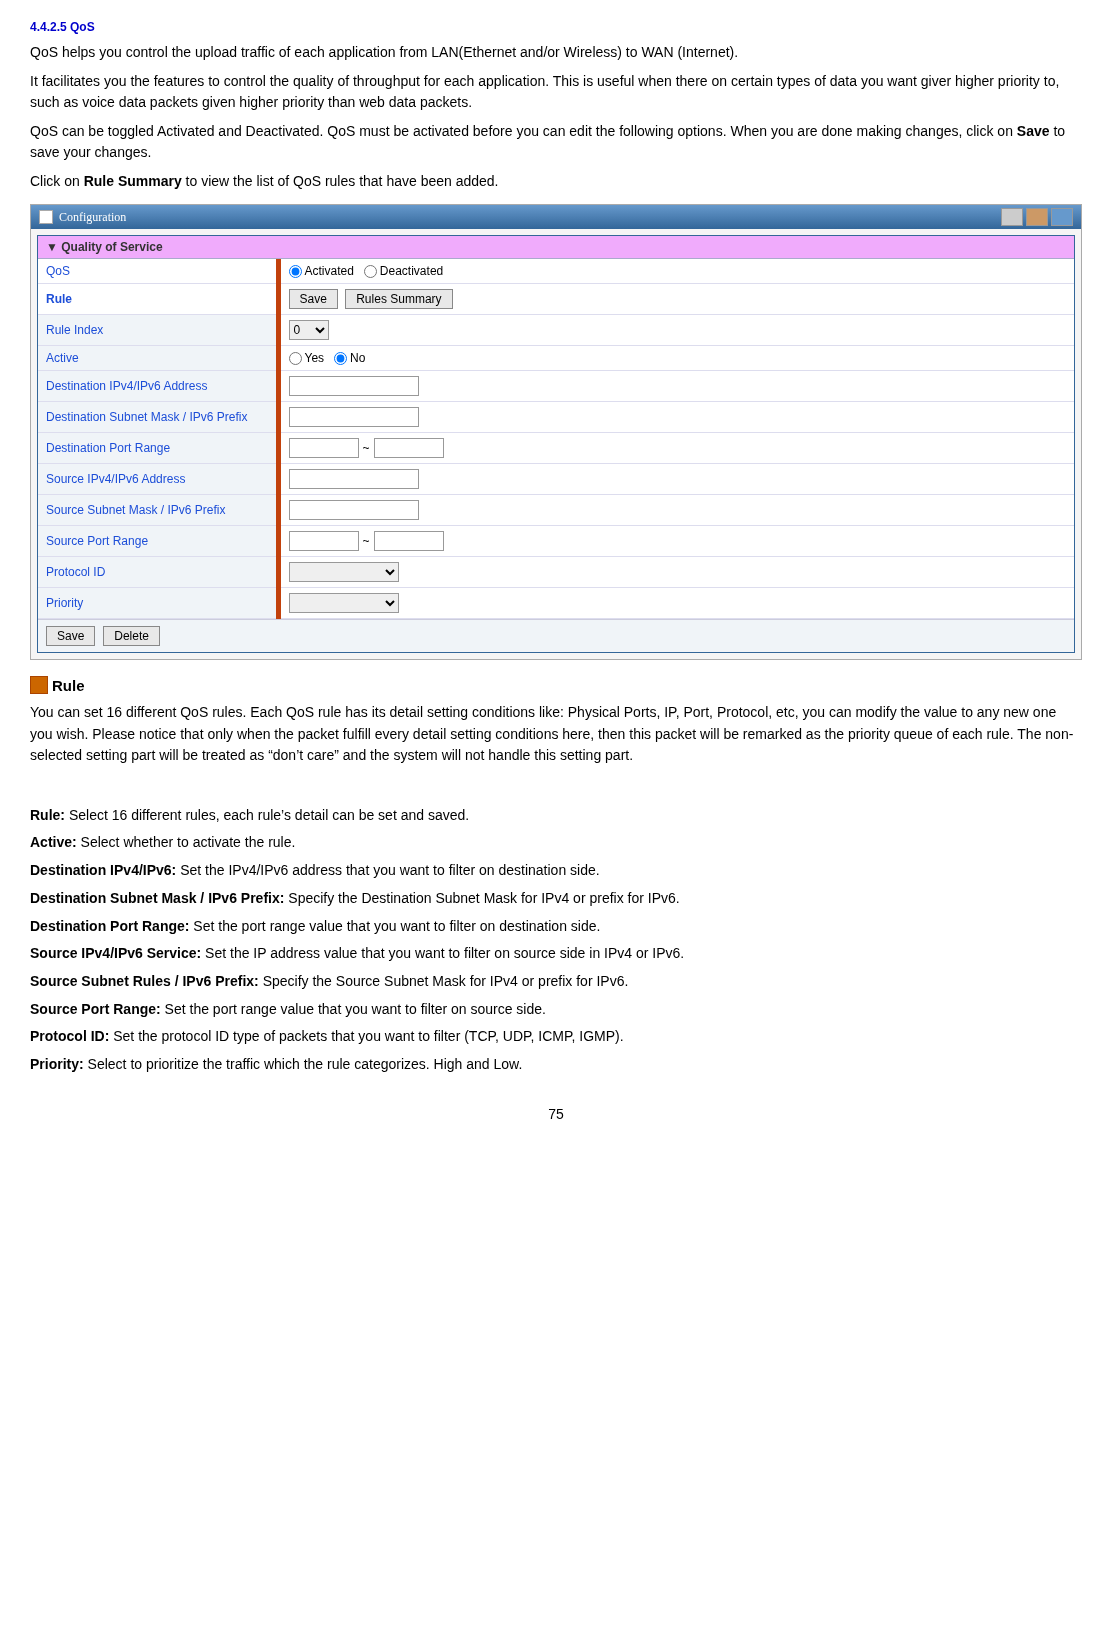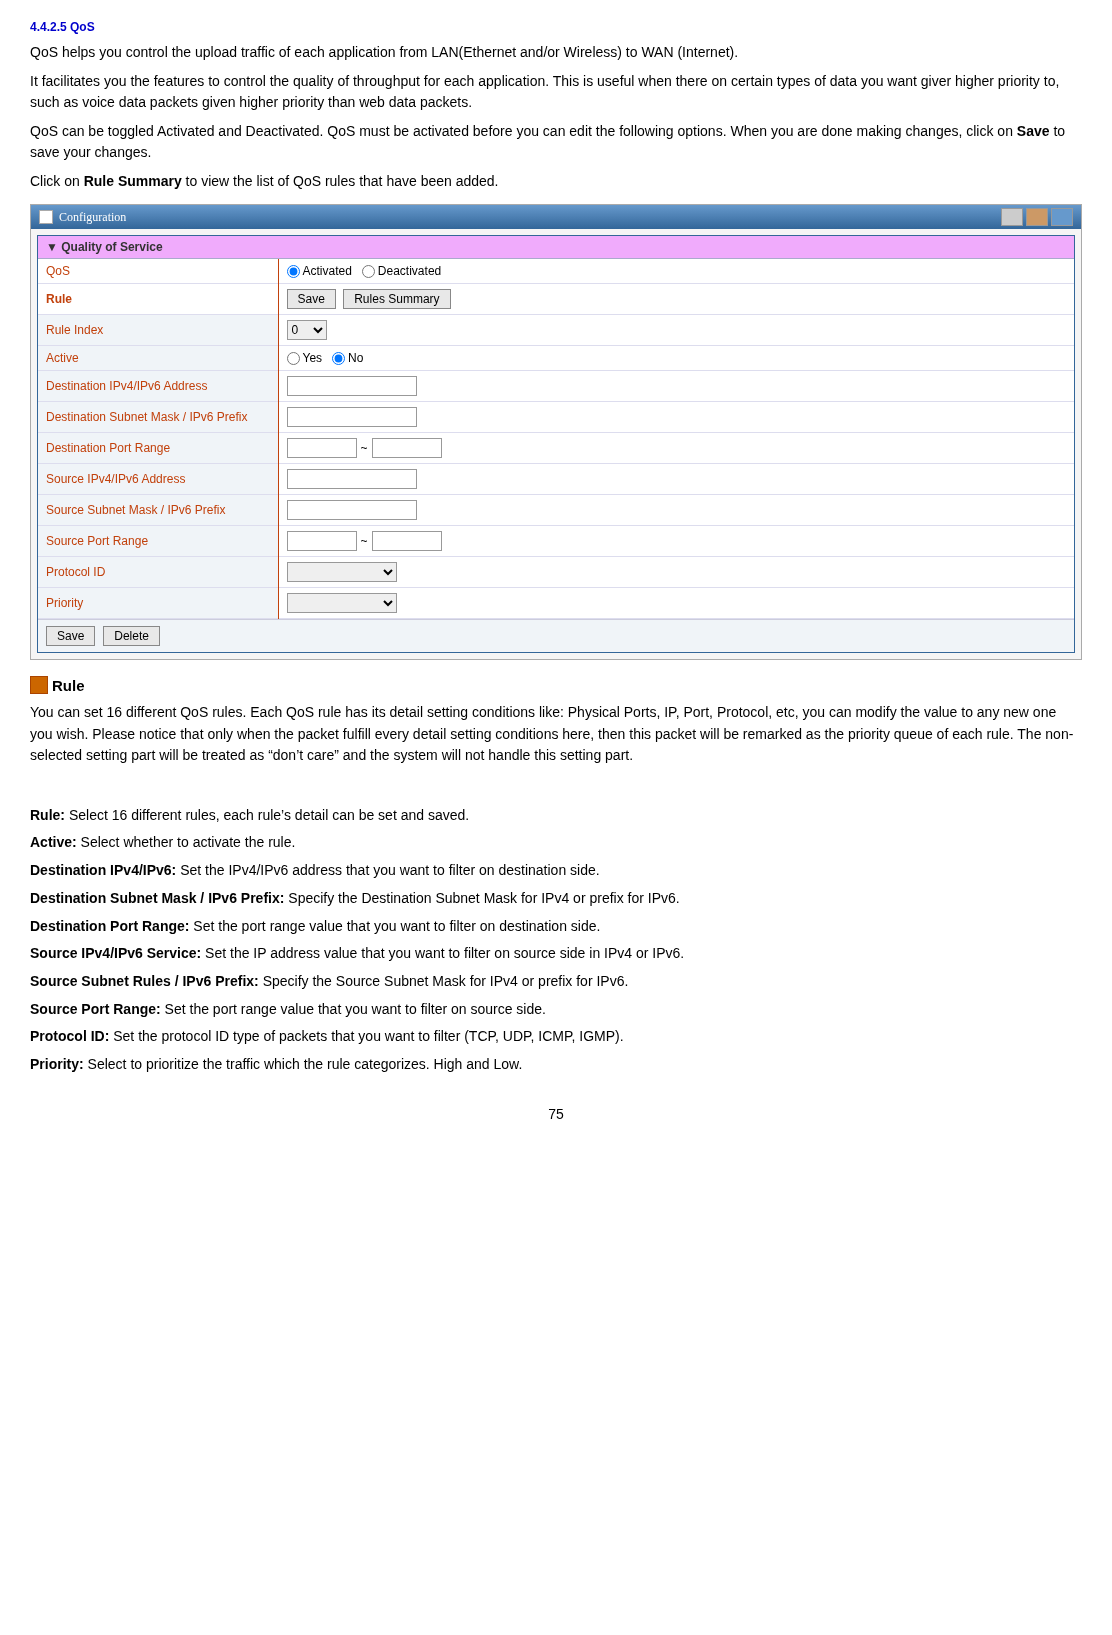--- a/index.html
+++ b/index.html
@@ -60,22 +60,22 @@
       border-bottom: 1px solid #dde;
     }
     .form-table td {
       padding: 5px 8px;
       font-size: 12px;
       vertical-align: middle;
     }
     .form-table td:first-child {
       width: 240px;
       background: #f0f4f8;
-      color: #c2410c;
-      border-right: 1px solid #c2410c;
+      color: #1d4ed8;
+      border-right: 5px solid #c2410c;
     }
     .form-table td:last-child {
       background: #fff;
     }
     .row-qos td:first-child { background: #fff; }
     .row-rule td:first-child { background: #fff; font-weight: bold; }
 
     input[type="text"] {
       border: 1px solid #999;
       padding: 2px 4px;

